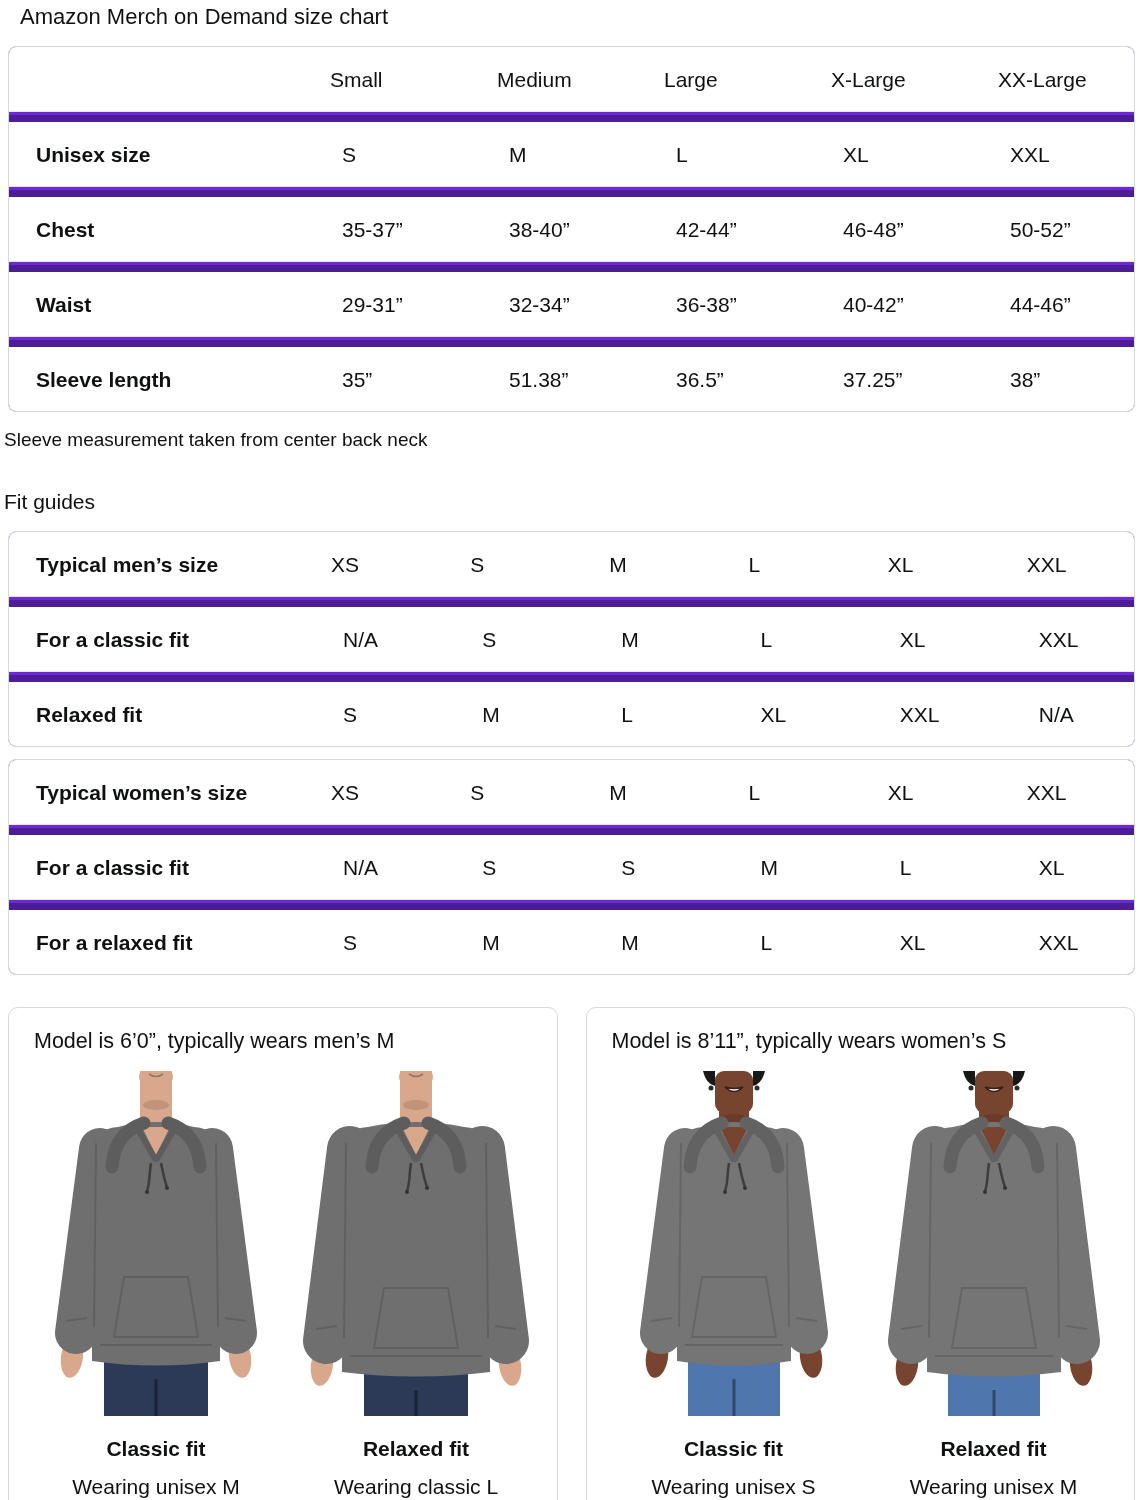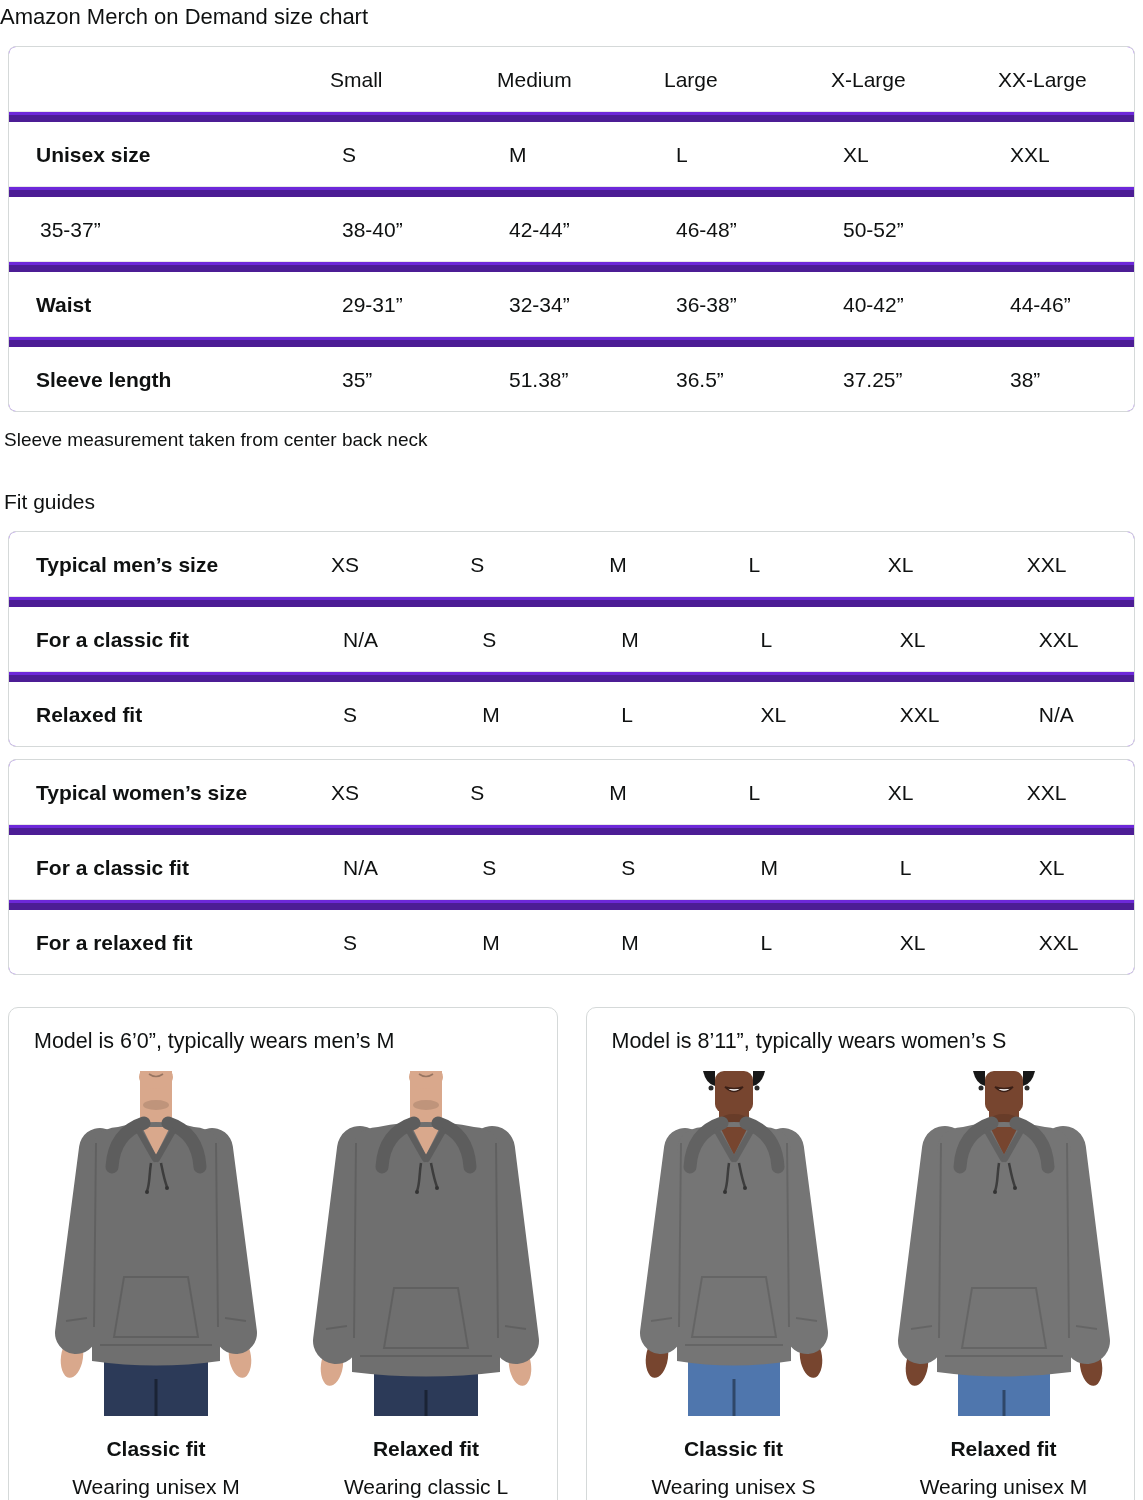--- a/index.html
+++ b/index.html
@@ -1,36 +1,36 @@
 <!DOCTYPE html>
 <html><head>
 <meta charset="utf-8">
 <style>
   html,body{margin:0;padding:0;background:#fff;}
   body{width:1143px;height:1500px;color:#0f1111;font-family:"Liberation Sans",sans-serif;overflow:hidden;}
-  .page-title{font-size:22px;margin:4px 0 0 0;line-height:26px;}
+  .page-title{font-size:22px;margin:4px 0 0 20px;line-height:26px;}
   .card{margin:16px 8px 0;border:1px solid #d5d9d9;border-radius:8px;background:#6d28d9;
         display:flex;flex-direction:column;gap:3px;overflow:hidden;}
   .row{display:grid;align-items:center;min-height:64px;background:#fff;}
   .row + .row{border-top:7px solid #4c1d95;gap:12px;}
   .row:not(:last-child){border-bottom:1px solid #e7e7e7;}
   .t1 .row{grid-template-columns:290px repeat(5,1fr);}
   .t2 .row{grid-template-columns:290px repeat(6,1fr);}
   .cell{padding-left:31px;font-size:21px;line-height:25px;}
   .t2 .cell{padding-left:32px;}
   .cell.label{font-weight:700;padding-left:27px;}
   .note{font-size:19px;margin:16px 0 0 4px;line-height:23px;}
   .section-heading{font-size:21px;margin:38px 0 0 4px;line-height:25px;font-weight:400;}
   .t2.mens{margin-top:17px;}
   .t2.womens{margin-top:12px;}
   .panels{display:flex;gap:28px;margin:32px 8px 4px;}
   .panel{flex:1;border:1px solid #d5d9d9;border-radius:10px;box-sizing:border-box;
          height:520px;padding:20px 0 0;background:#fff;}
   .panel-heading{font-size:21.5px;font-weight:400;margin:0 0 0 25px;line-height:27px;}
-  .photos{display:flex;gap:20px;padding:16px 0 0 22px;}
+  .photos{display:flex;gap:10px;padding:16px 0 0 22px;}
   .photo{width:250px;margin:0;}
   .figwrap{width:250px;height:345px;}
   .figwrap svg{display:block;width:250px;height:345px;}
   .photo figcaption{text-align:center;margin-top:20px;}
   .fit-label{font-weight:700;font-size:21px;line-height:25px;}
   .wear-label{font-size:21px;line-height:25px;margin-top:13px;}
 </style>
 </head>
 <body>
 
@@ -47,20 +47,21 @@
   </div>
   <div class="row">
     <div class="cell label">Unisex size</div>
     <div class="cell">S</div>
     <div class="cell">M</div>
     <div class="cell">L</div>
     <div class="cell">XL</div>
     <div class="cell">XXL</div>
   </div>
   <div class="row">
+    <div class="cell label">Chest</div>
     <div class="cell">35-37”</div>
     <div class="cell">38-40”</div>
     <div class="cell">42-44”</div>
     <div class="cell">46-48”</div>
     <div class="cell">50-52”</div>
   </div>
   <div class="row">
     <div class="cell label">Waist</div>
     <div class="cell">29-31”</div>
     <div class="cell">32-34”</div>

